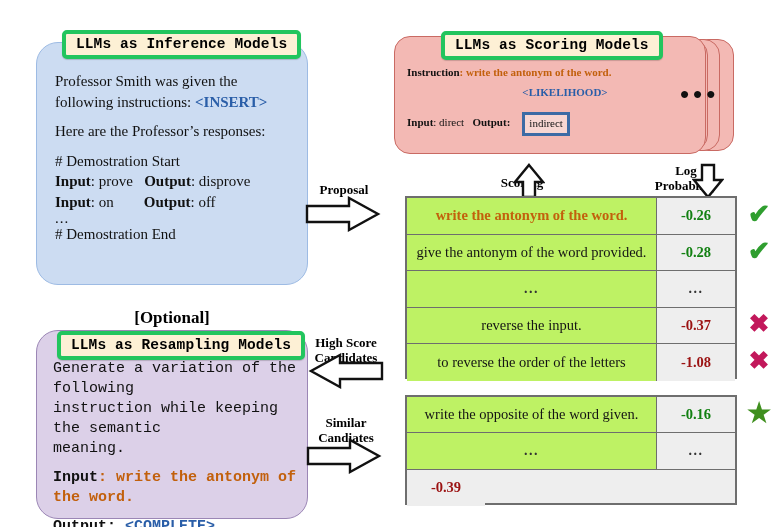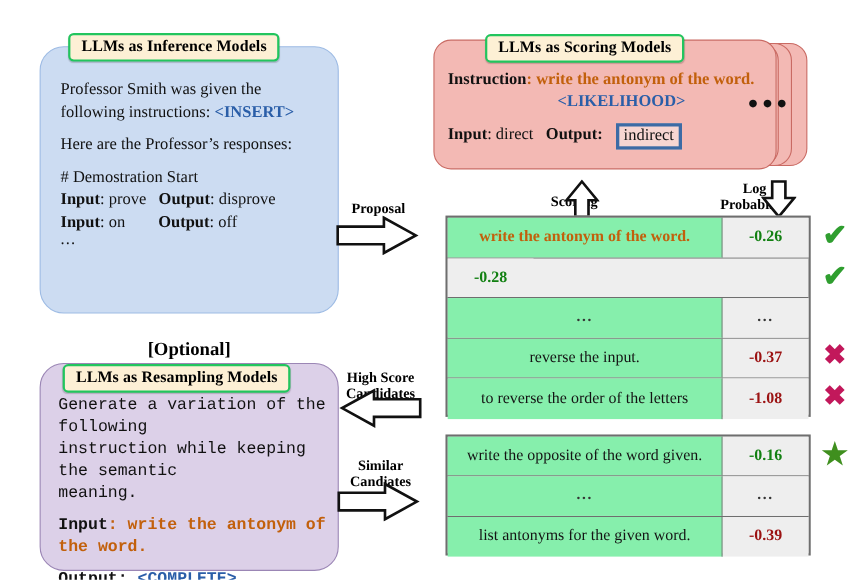--- a/index.html
+++ b/index.html
@@ -12,30 +12,31 @@
     color:#1a1a1a;
   }
   .stage{position:absolute;left:0;top:0;width:783px;height:527px;}
 
   
   .panel{position:absolute;border-radius:22px;box-sizing:border-box;}
 
   .badge{
     position:absolute;
     background:#fdf0d5;
-    border:2px solid #22c55e;
+    border:4px solid #22c55e;
     border-radius:5px;
     font-weight:bold;
     font-size:14.5px;
     letter-spacing:.1px;
     color:#000;
     padding:2px 10px 3px 10px;
     white-space:nowrap;
     z-index:6;
     box-shadow:0 1px 1px rgba(0,0,0,.18);
+    font-family:Liberation Mono, monospace;
   }
 
   
   #inference-panel{
     left:36px;top:42px;width:272px;height:243px;
     background:#ccdcf2;border:1.6px solid #9dbbe4;padding-left:32px;
   }
   #inference-text{
     position:absolute;left:18px;top:28px;right:10px;
     font-size:15px;line-height:20.5px;color:#111;
@@ -57,21 +58,21 @@
   #layer-3{left:92px;width:248px;}
   #layer-2{left:78px;width:248px;}
   #layer-1{left:66px;width:248px;}
   #scoring-card{
     position:absolute;left:0;top:0;width:312px;height:118px;
     background:#f3b9b4;border:1.8px solid #c96a63;border-radius:16px;
     box-sizing:border-box;
   }
   #scoring-text{
     position:absolute;left:12px;top:25px;right:8px;
-    font-size:15px;line-height:20px;color:#111;
+    font-size:11px;line-height:20px;color:#111;
   }
   .likelihood-line{display:block;text-align:center;padding-left:26px;}
   #indirect-box{
     display:inline-block;border:3px solid #3c6ba5;background:#f7d6d2;
     padding:0px 4px 1px 4px;line-height:17px;margin-left:12px;position:relative;top:1px;
   }
   #stack-ellipsis{
     position:absolute;left:286px;top:54px;
     font-size:26px;letter-spacing:4px;color:#111;line-height:10px;font-weight:bold;
   }
@@ -103,21 +104,21 @@
   
   .cand-table{position:absolute;border:2px solid #6e6e6e;box-sizing:border-box;background:#eeeeee;}
   #table-high{left:405px;top:196px;width:332px;height:183px;}
   #table-similar{left:405px;top:395px;width:332px;height:110px;}
   .row{position:relative;display:flex;box-sizing:border-box;border-bottom:1.4px solid #6e6e6e;height:36.6px;}
   .cand-table .row:last-child{border-bottom:none;}
   #table-similar .row{height:36.3px;}
   .cell-text{
     flex:1;display:flex;align-items:center;justify-content:center;
     font-size:14.5px;color:#141414;padding:0 6px;box-sizing:border-box;
-    border-right:1.6px solid #6e6e6e;background:#86efac;text-align:center;
+    border-right:1.6px solid #6e6e6e;background:#bef264;text-align:center;
   }
   .cell-score{
     width:78px;display:flex;align-items:center;justify-content:center;
     font-size:14.5px;font-weight:bold;background:#eeeeee;
   }
   .sc-green{color:#128012;}
   .sc-red{color:#9b1212;}
   .txt-orange{color:#c2600c;font-weight:bold;}
   .dots-cell{letter-spacing:1.5px;font-weight:bold;font-size:14px;color:#333;}
 
@@ -141,20 +142,21 @@
       <span class="mono-row"># Demostration Start</span>
       <span class="mono-row">
         <span class="bld">Input</span><span>: prove</span>&nbsp;&nbsp;
         <span class="bld">Output</span><span>: disprove</span>
       </span>
       <span class="mono-row">
         <span class="bld">Input</span><span>: on</span>&nbsp;&nbsp;&nbsp;&nbsp;&nbsp;&nbsp;&nbsp;
         <span class="bld">Output</span><span>: off</span>
       </span>
       <span class="dots-small">...</span>
+      <span class="mono-row"># Demostration End</span>
     </div>
   </div>
   <div class="badge" style="left:62px;top:30px;">LLMs as Inference Models</div>
 
   <div id="scoring-stack">
     <div class="card-layer" id="layer-3"></div>
     <div class="card-layer" id="layer-2"></div>
     <div class="card-layer" id="layer-1"></div>
     <div id="scoring-card">
       <div id="scoring-text">
@@ -223,20 +225,21 @@
   <svg class="arrow" style="left:306px;top:438px;" width="76" height="36" viewBox="0 0 76 36">
     <polygon points="2,10 44,10 44,2 73,18 44,34 44,26 2,26" fill="#ffffff" stroke="#111111" stroke-width="2.4" stroke-linejoin="miter"></polygon>
   </svg>
 
   <div class="cand-table" id="table-high">
       <div class="row" style="height: 36.6px;">
         <div class="cell-text txt-orange">write the antonym of the word.</div>
         <div class="cell-score sc-green">-0.26</div>
       </div>
       <div class="row" style="height: 36.6px;">
+        <div class="cell-text">give the antonym of the word provided.</div>
         <div class="cell-score sc-green">-0.28</div>
       </div>
       <div class="row" style="height: 36.6px;">
         <div class="cell-text dots-cell">...</div>
         <div class="cell-score dots-cell">...</div>
       </div>
       <div class="row" style="height: 36.6px;">
         <div class="cell-text">reverse the input.</div>
         <div class="cell-score sc-red">-0.37</div>
       </div>
@@ -249,21 +252,20 @@
   <div class="cand-table" id="table-similar">
       <div class="row" style="height: 36.3px;">
         <div class="cell-text">write the opposite of the word given.</div>
         <div class="cell-score sc-green">-0.16</div>
       </div>
       <div class="row" style="height: 36.3px;">
         <div class="cell-text dots-cell">...</div>
         <div class="cell-score dots-cell">...</div>
       </div>
       <div class="row" style="height: 36.3px;">
-        <div class="cell-text">list antonyms for the given word.</div>
         <div class="cell-score sc-red">-0.39</div>
       </div>
     </div>
 
   <div id="marks-layer">
       <div class="mark mark-check" style="top: 201.3px;">✔</div>
       <div class="mark mark-check" style="top: 237.9px;">✔</div>
       <div class="mark mark-x" style="top: 311.1px;">✖</div>
       <div class="mark mark-x" style="top: 347.7px;">✖</div>
       <div class="mark mark-star" style="top: 400.15px;">★</div>

